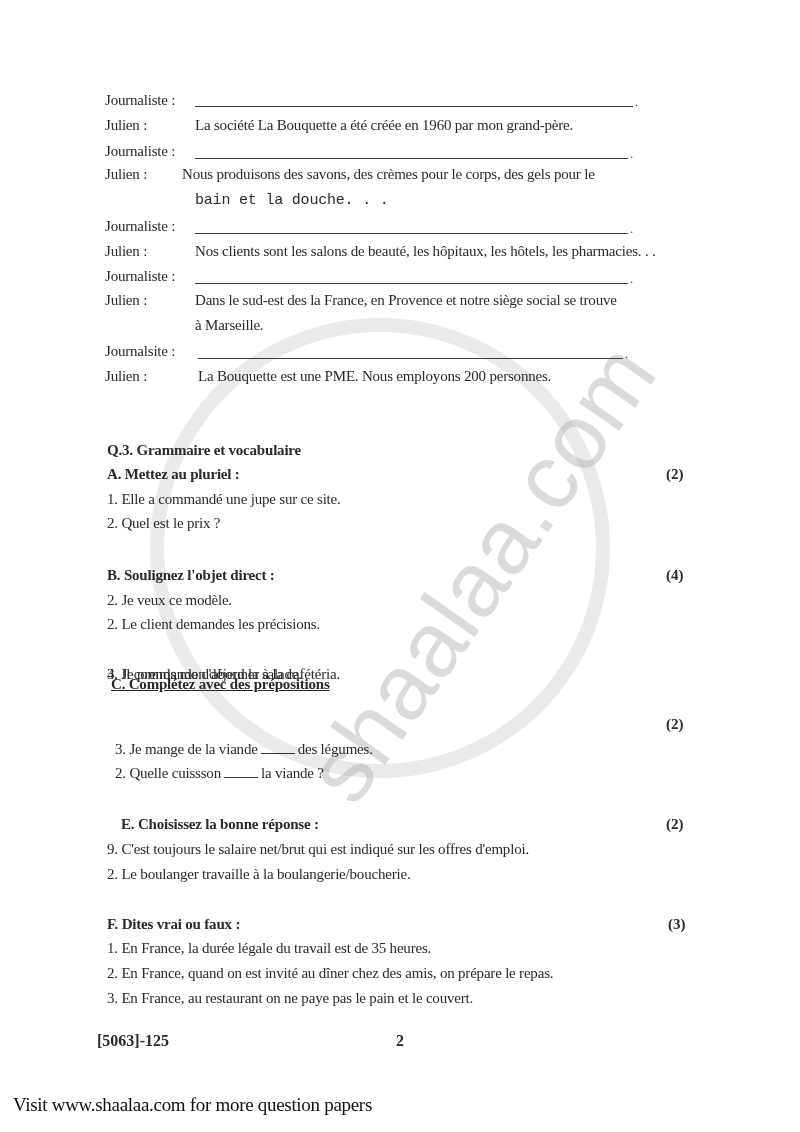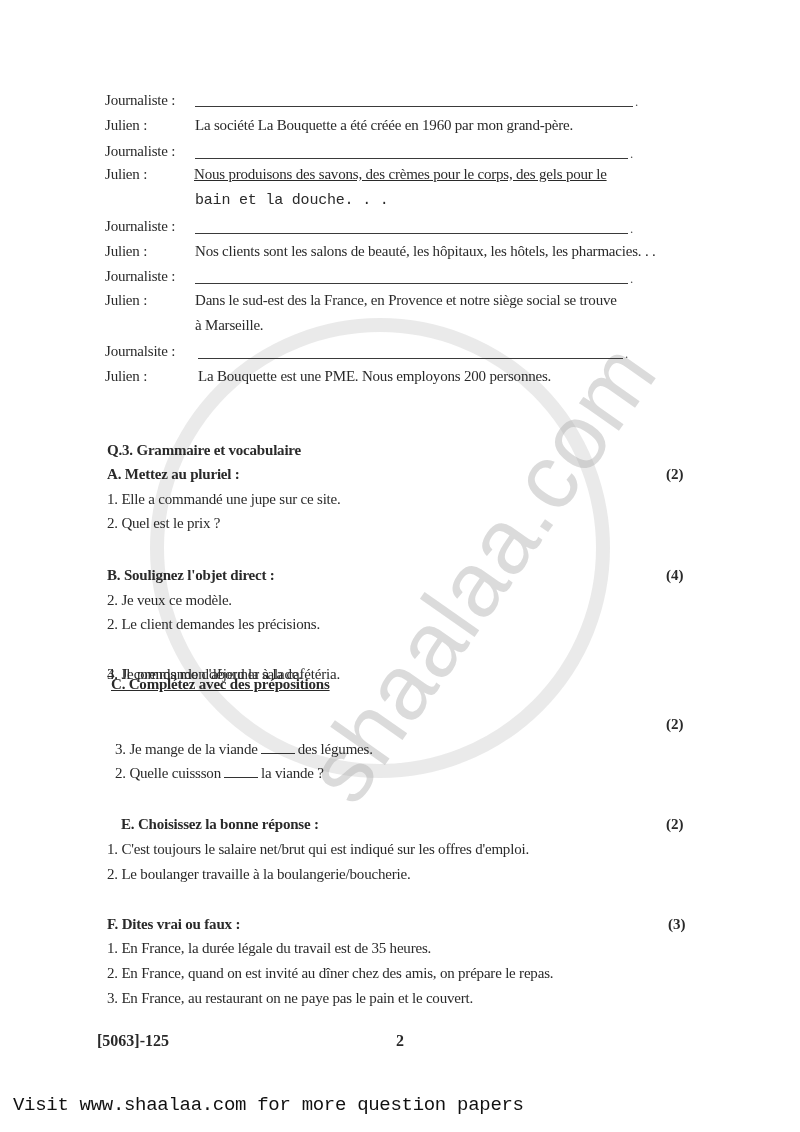--- a/index.html
+++ b/index.html
@@ -10,21 +10,21 @@
     }
     .page { position: absolute; left: 0; top: 0; width: 800px; height: 1132px; }
     .abs { position: absolute; white-space: nowrap; }
     .txt { font-size: 15px; letter-spacing: -0.2px; }
     .bold { font-weight: bold; }
     .rule { position: absolute; height: 0; border-top: 1.3px solid #3a3a3a; }
     .dot { position: absolute; font-size: 13px; color: #555; }
     .marks { font-size: 15px; font-weight: bold; }
     .footer-code { font-size: 16px; font-weight: bold; }
     .visit {
-      font-family: Liberation Mono, monospace;
+      font-family: Liberation Serif, serif;
       font-size: 19px; color: #111; letter-spacing: -0.3px;
     }
     .blank { display: inline-block; border-bottom: 1.2px solid #333; width: 34px; height: 12px; vertical-align: baseline; margin: 0 3px; }
     .watermark-ring {
       position: absolute; left: 150px; top: 318px; width: 460px; height: 460px;
       border-radius: 50%; border: 14px solid rgba(180,180,180,0.28);
       box-sizing: border-box; pointer-events: none;
     }
     .watermark-text {
       position: absolute; left: 215px; top: 520px;
@@ -49,21 +49,21 @@
     <div class="dot" style="left:635px; top:94px;">.</div>
 
     <div class="abs txt" style="left:105px; top:117px;">Julien :</div>
     <div class="abs txt" style="left:195px; top:117px;">La société La Bouquette a été créée en 1960 par mon grand-père.</div>
 
     <div class="abs txt" style="left:105px; top:143px;">Journaliste :</div>
     <div class="rule" style="left:195px; top:158px; width:433px;"></div>
     <div class="dot" style="left:630px; top:146px;">.</div>
 
     <div class="abs txt" style="left:105px; top:166px;">Julien :</div>
-    <div class="abs txt" style="left:194px; top:166px;text-decoration:underline;">Nous  produisons  des savons, des crèmes pour le corps, des gels pour le</div>
+    <div class="abs txt" style="left:182px; top:166px;">Nous  produisons  des savons, des crèmes pour le corps, des gels pour le</div>
     <div class="abs txt" style="left:195px; top:192px;font-family:Liberation Mono, monospace;">bain et la douche. . .</div>
 
     <div class="abs txt" style="left:105px; top:218px;">Journaliste :</div>
     <div class="rule" style="left:195px; top:233px; width:433px;"></div>
     <div class="dot" style="left:630px; top:221px;">.</div>
 
     <div class="abs txt" style="left:105px; top:243px;">Julien :</div>
     <div class="abs txt" style="left:195px; top:243px;font-family:Liberation Serif, serif;">Nos clients sont les salons de beauté, les hôpitaux, les hôtels, les pharmacies. . .</div>
 
     <div class="abs txt" style="left:105px; top:268px;">Journaliste :</div>
@@ -108,21 +108,21 @@
         <span>3. Je mange de la viande</span><span class="blank"></span><span>des légumes.</span>
       </div>
       <div class="abs txt" style="left:115px; top:765px;">
         <span>2. Quelle  cuissson</span><span class="blank"></span><span>la viande ?</span>
       </div>
     </div>
 
     <div>
       <div class="abs txt bold" style="left:107px; top:816px;margin-left:14px;">E. Choisissez la bonne réponse :</div>
       <div class="abs marks" style="left:666px; top:816px;">(2)</div>
-      <div class="abs txt" style="left:107px; top:841px;">1. C'est toujours le salaire net/brut qui est indiqué sur les offres d'emploi.</div>
+      <div class="abs txt" style="left:107px; top:841px;">9. C'est toujours le salaire net/brut qui est indiqué sur les offres d'emploi.</div>
       <div class="abs txt" style="left:107px; top:866px;">2. Le boulanger travaille à la boulangerie/boucherie.</div>
     </div>
 
     <div>
       <div class="abs txt bold" style="left:107px; top:916px;">F. Dites vrai ou faux :</div>
       <div class="abs marks" style="left:668px; top:916px;">(3)</div>
       <div class="abs txt" style="left:107px; top:940px;">1. En France, la durée légale du travail est de 35 heures.</div>
       <div class="abs txt" style="left:107px; top:965px;">2. En France, quand on est invité au dîner chez des amis, on prépare le repas.</div>
       <div class="abs txt" style="left:107px; top:990px;">3. En France, au restaurant on ne paye pas le pain et le couvert.</div>
     </div>

